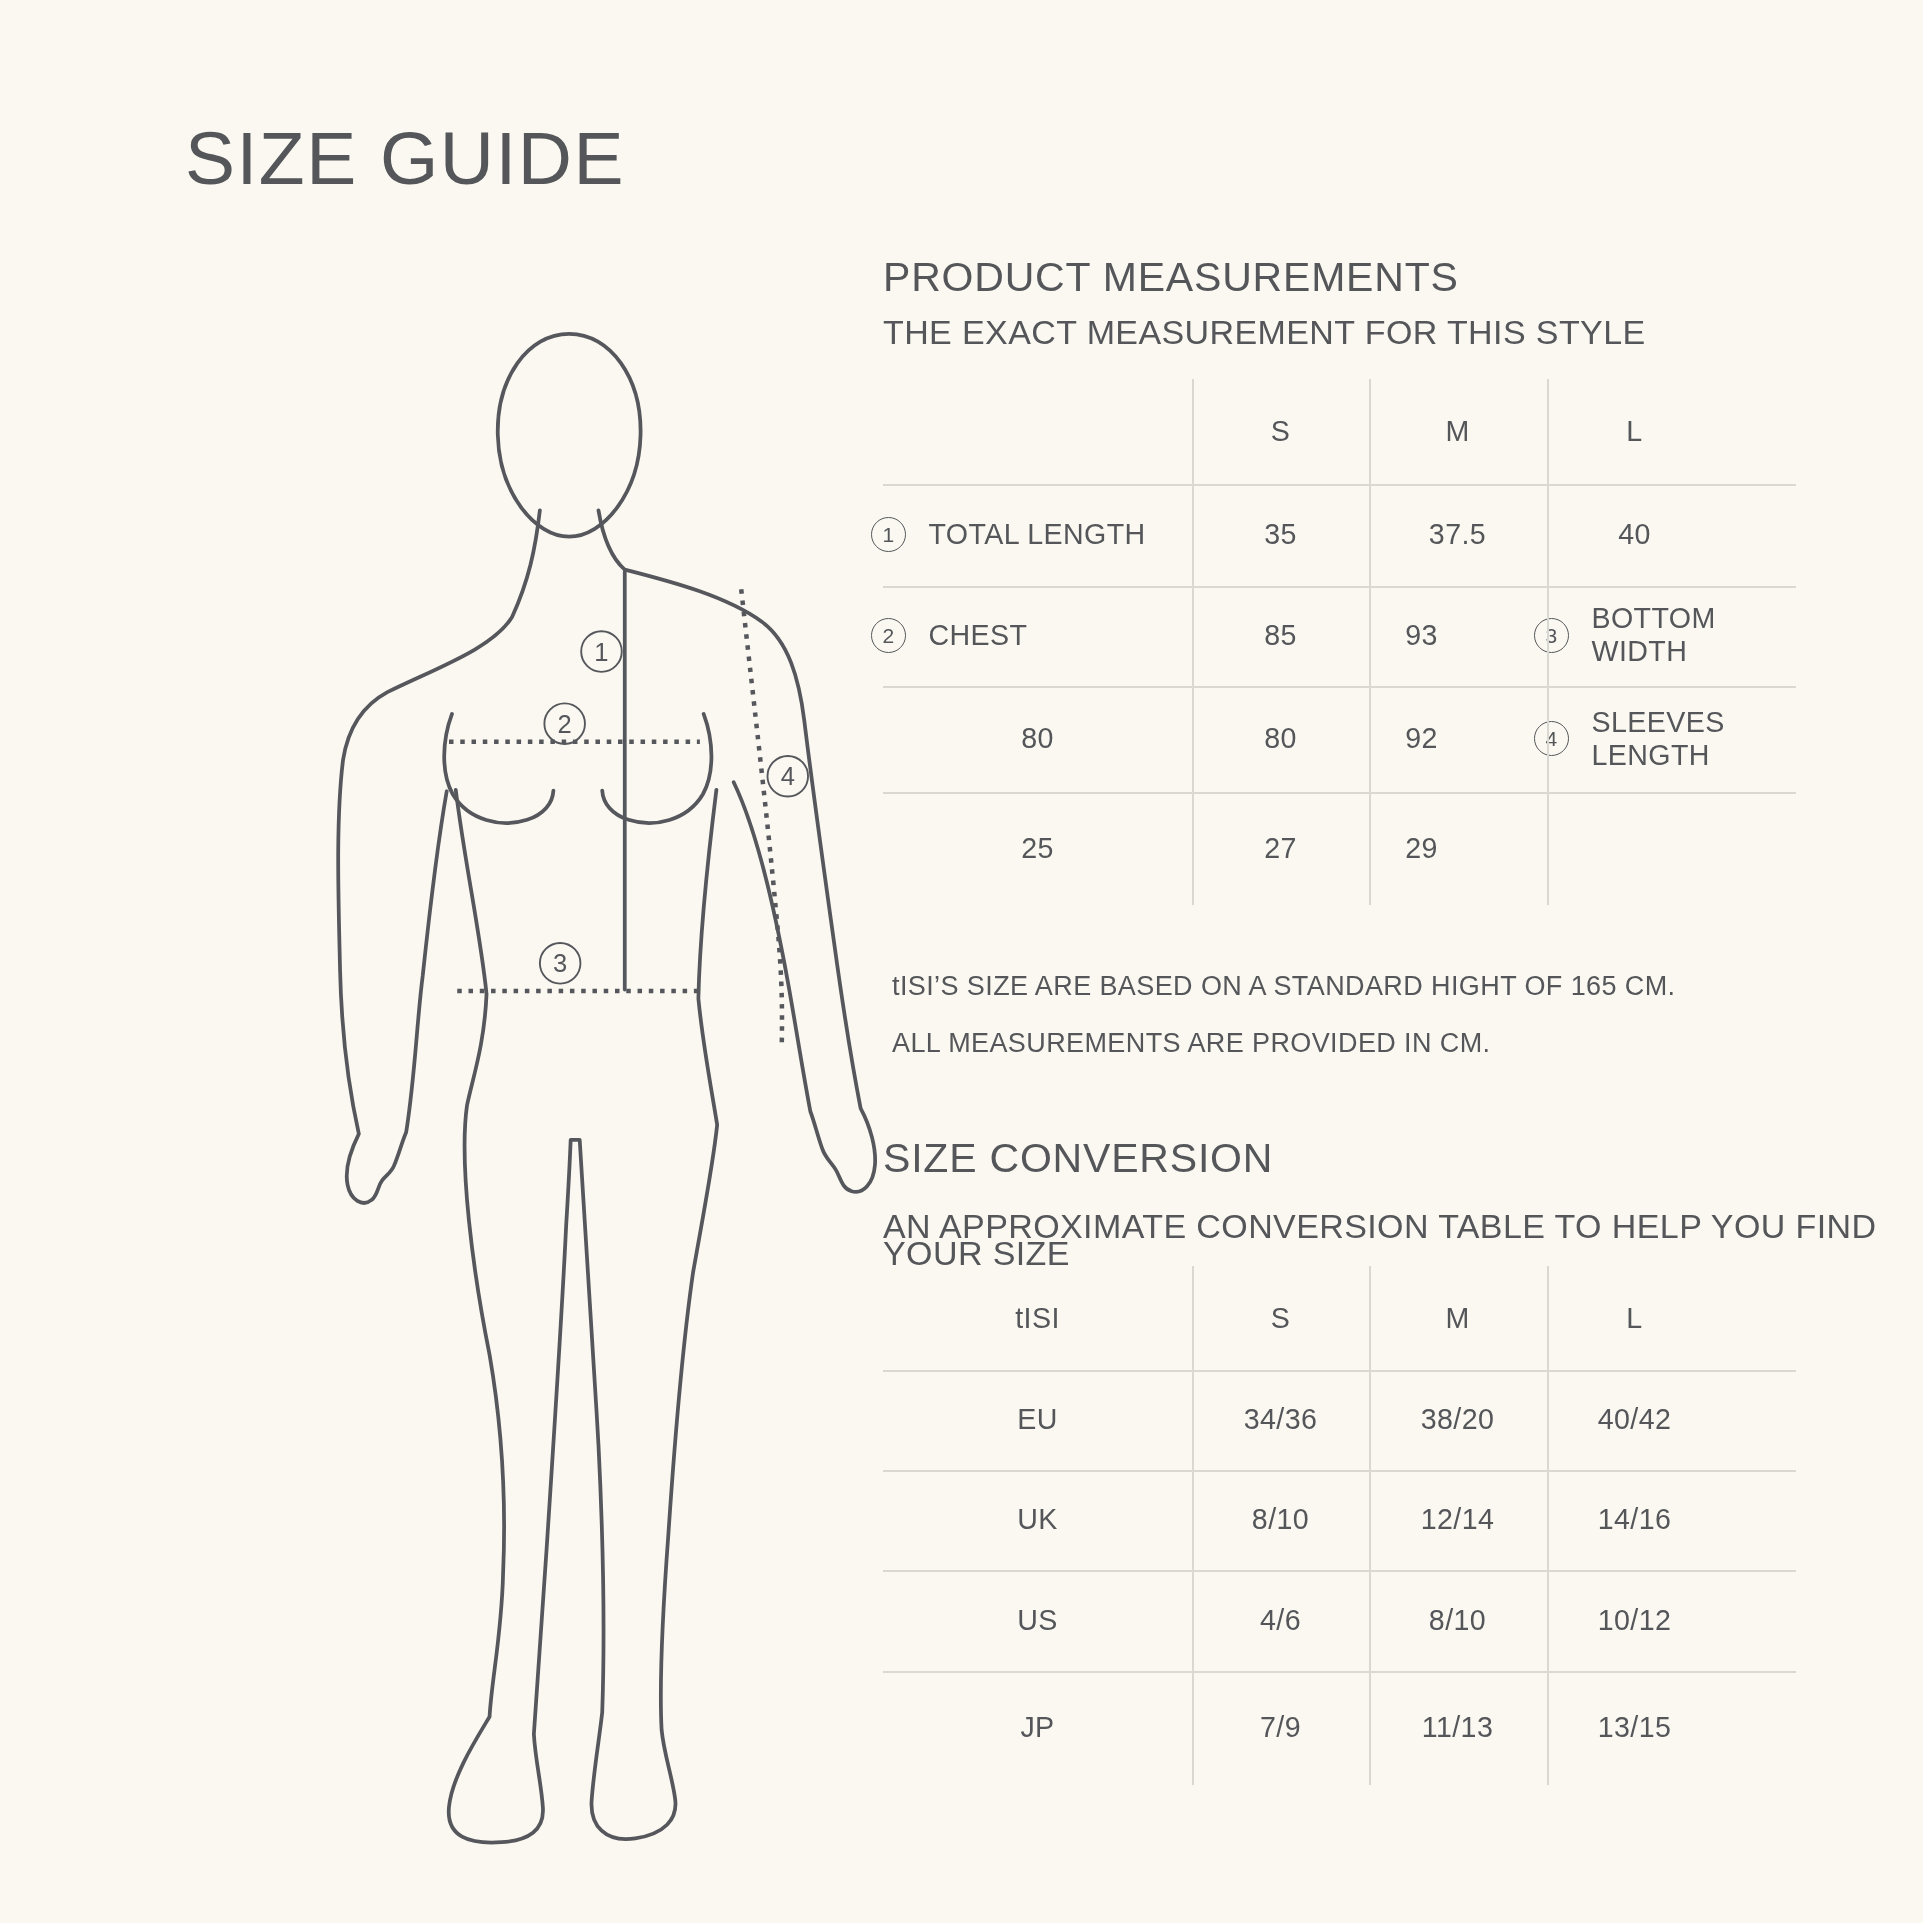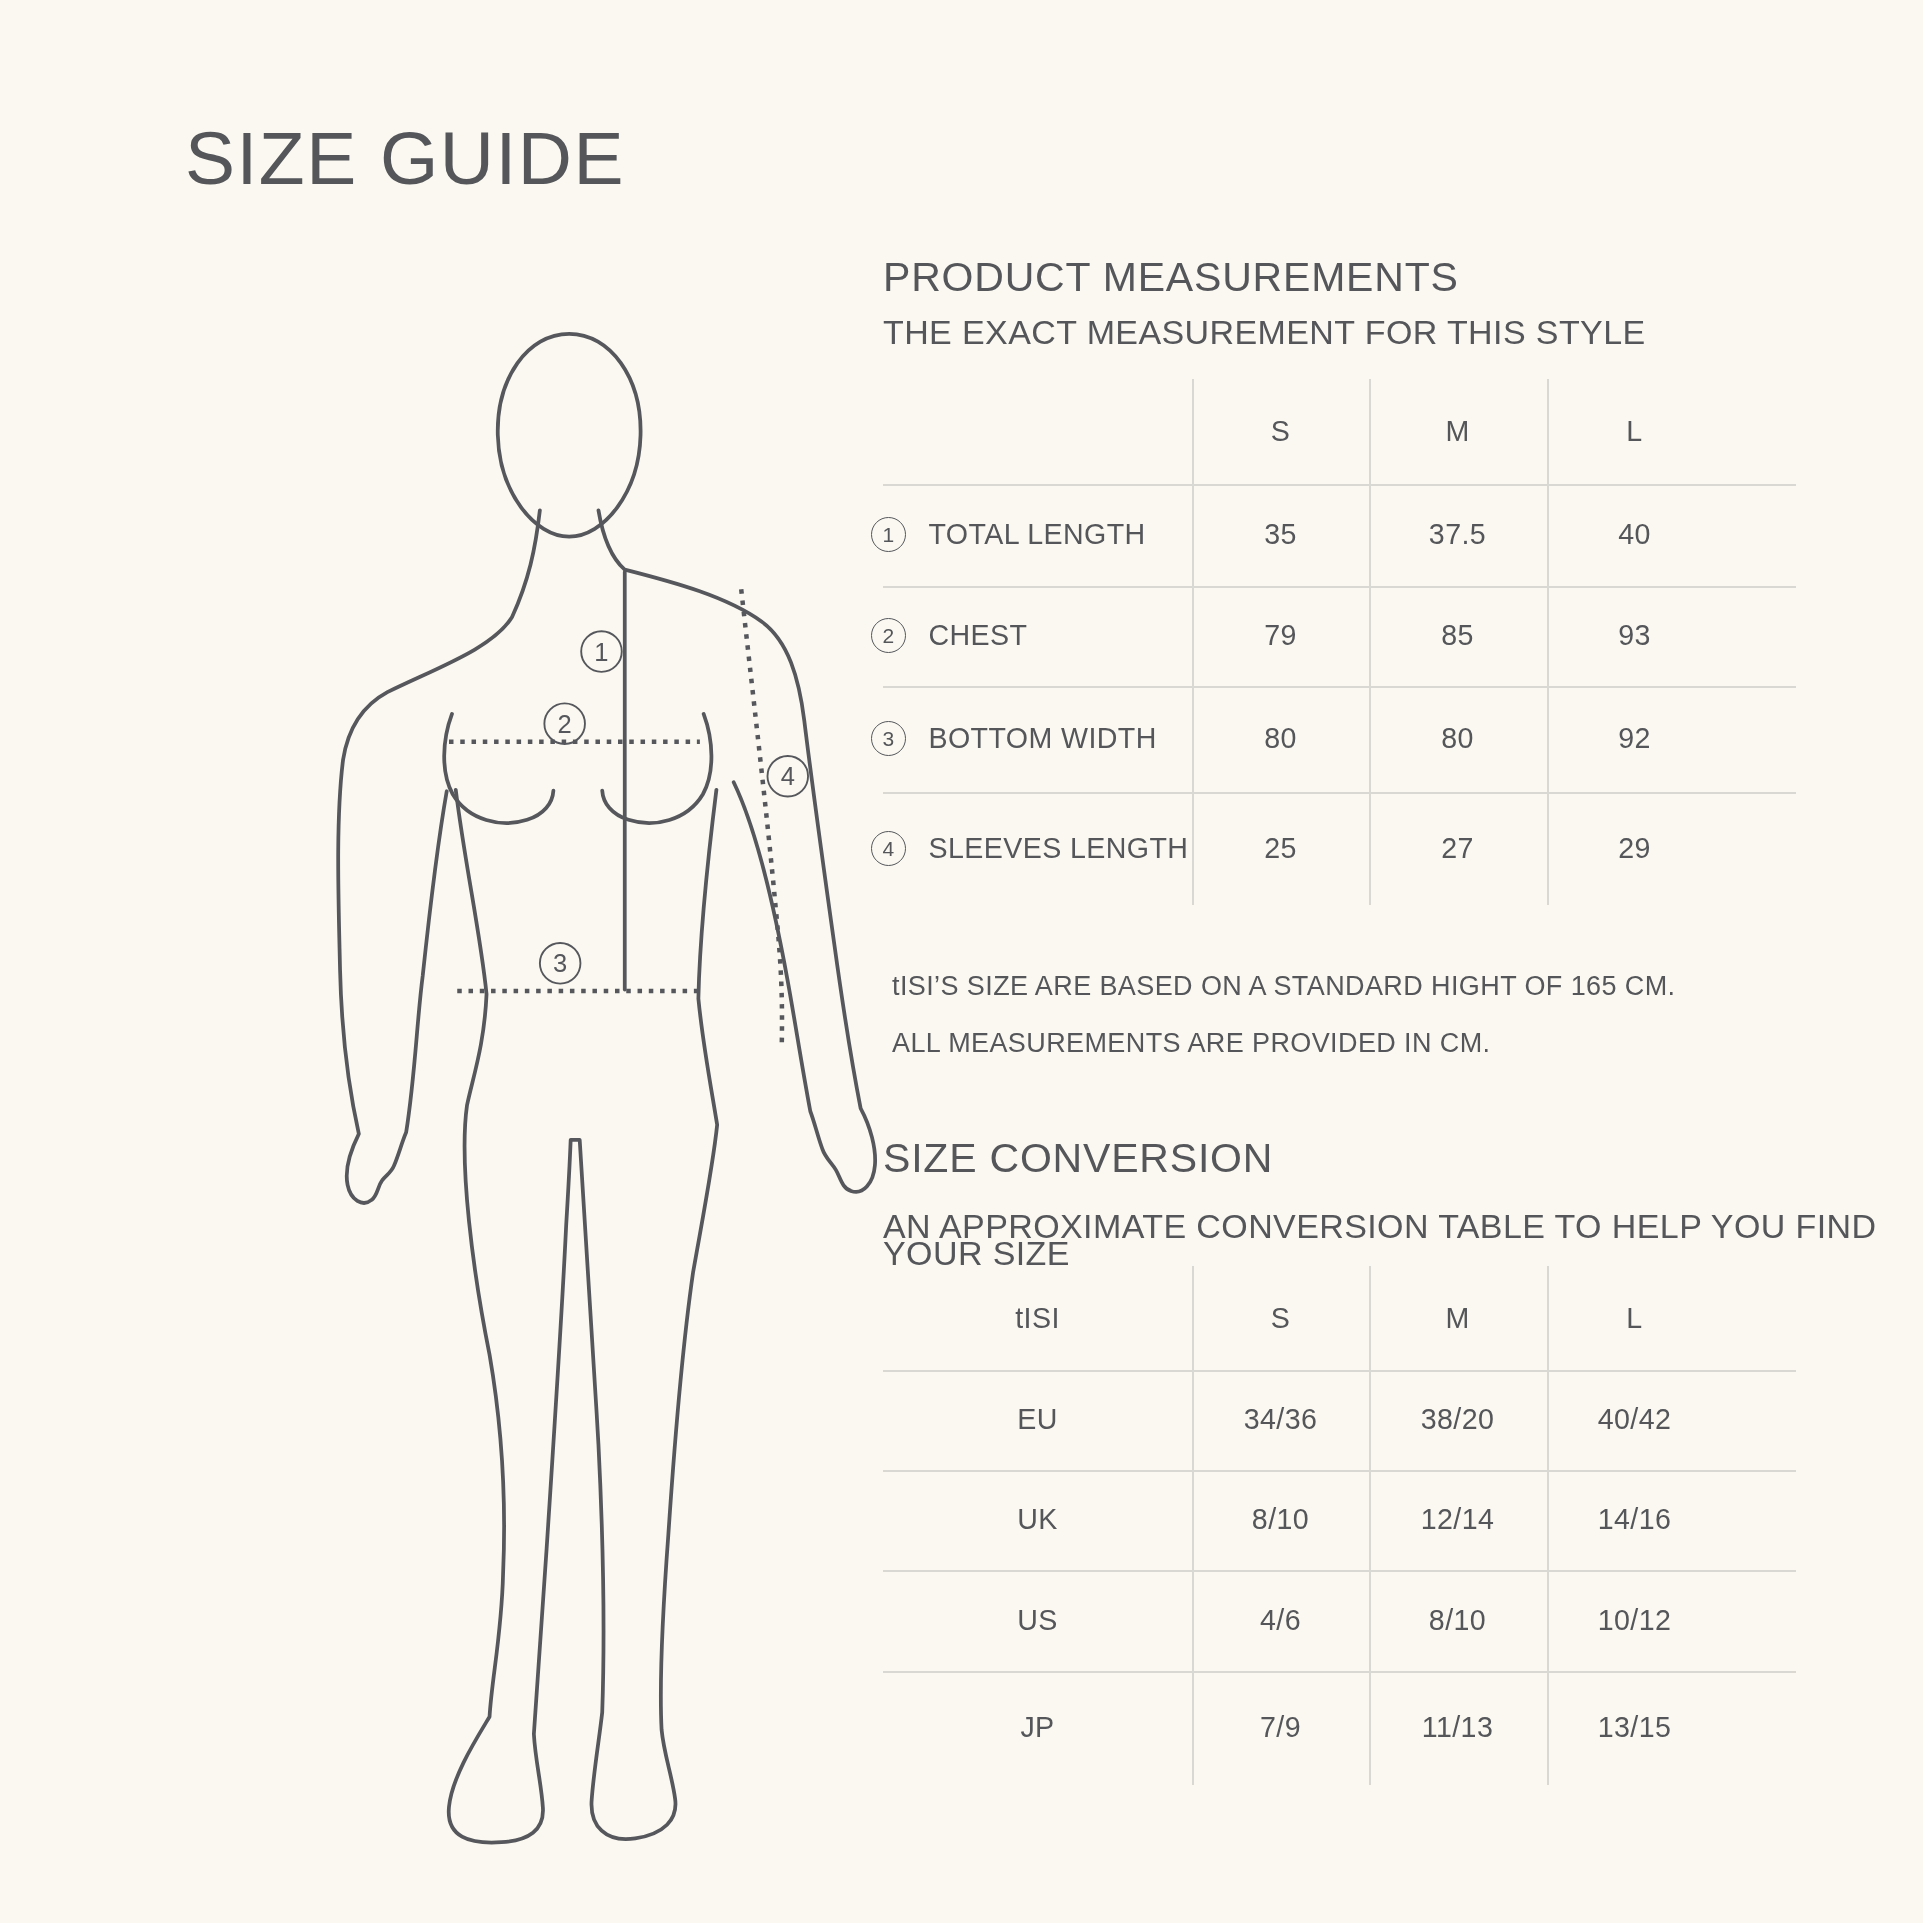--- a/index.html
+++ b/index.html
@@ -110,21 +110,20 @@
       <span class="lbl-text">TOTAL LENGTH</span>
     </div>
     <div class="c">35</div>
     <div class="c">37.5</div>
     <div class="c col-l">40</div>
 
     <div class="c lbl">
       <span class="num-circle">2</span>
       <span class="lbl-text">CHEST</span>
     </div>
-    <div class="c">79</div>
     <div class="c">85</div>
     <div class="c col-l">93</div>
 
     <div class="c lbl">
       <span class="num-circle">3</span>
       <span class="lbl-text">BOTTOM WIDTH</span>
     </div>
     <div class="c">80</div>
     <div class="c">80</div>
     <div class="c col-l">92</div>

